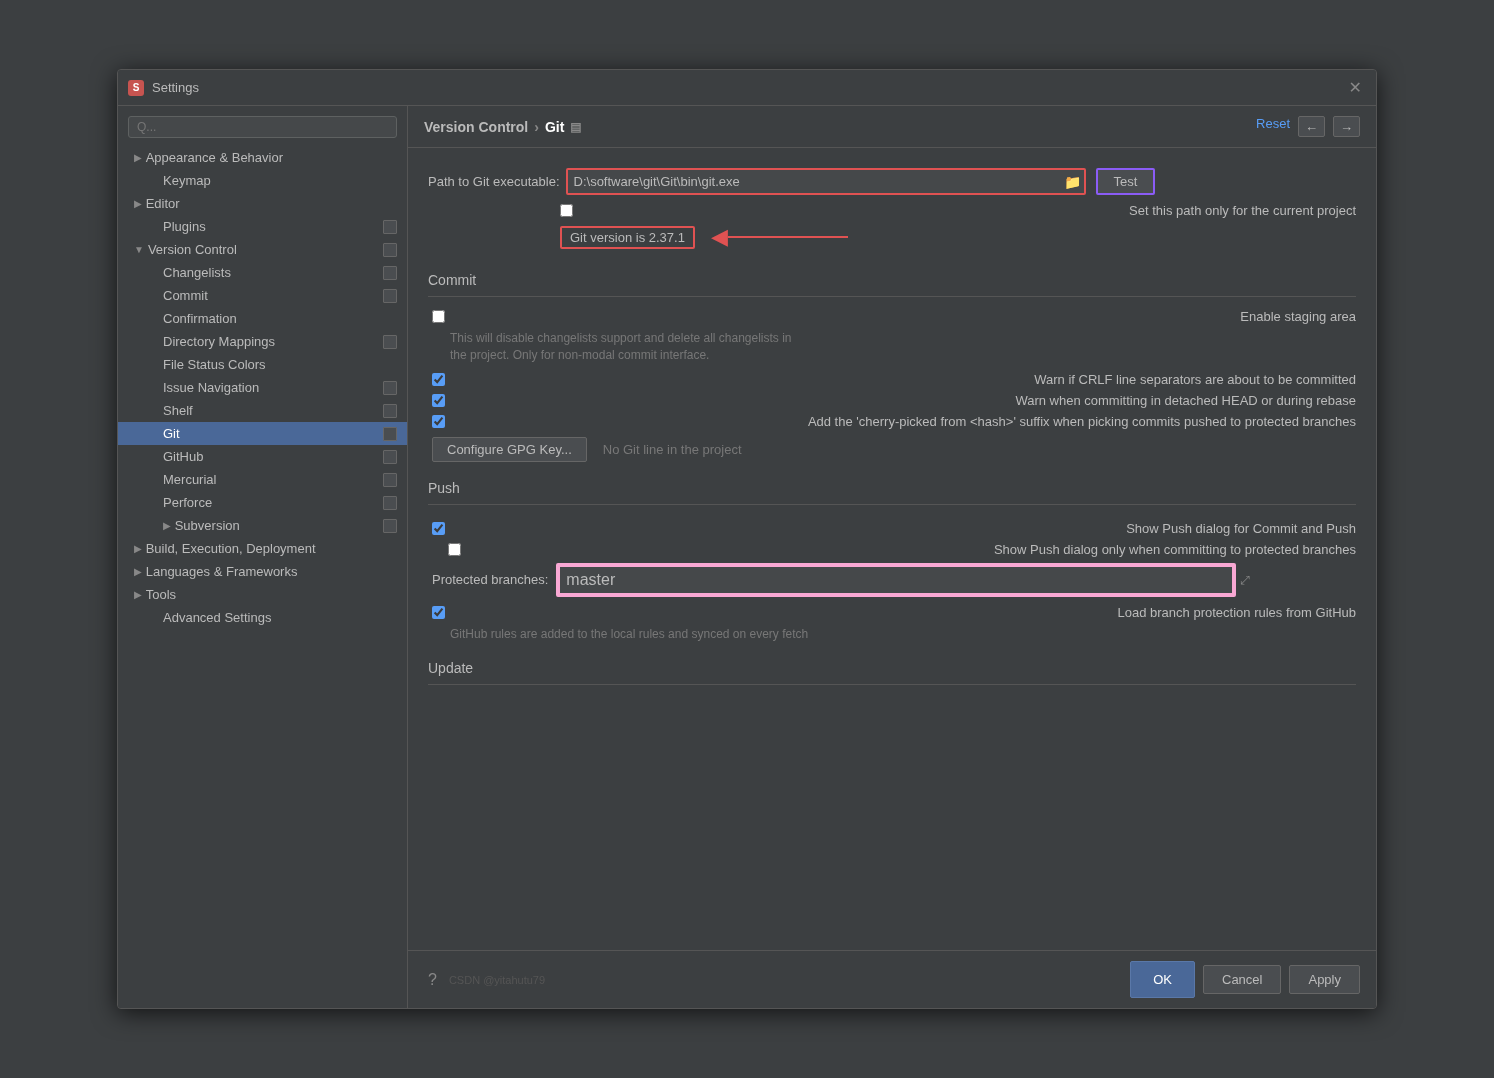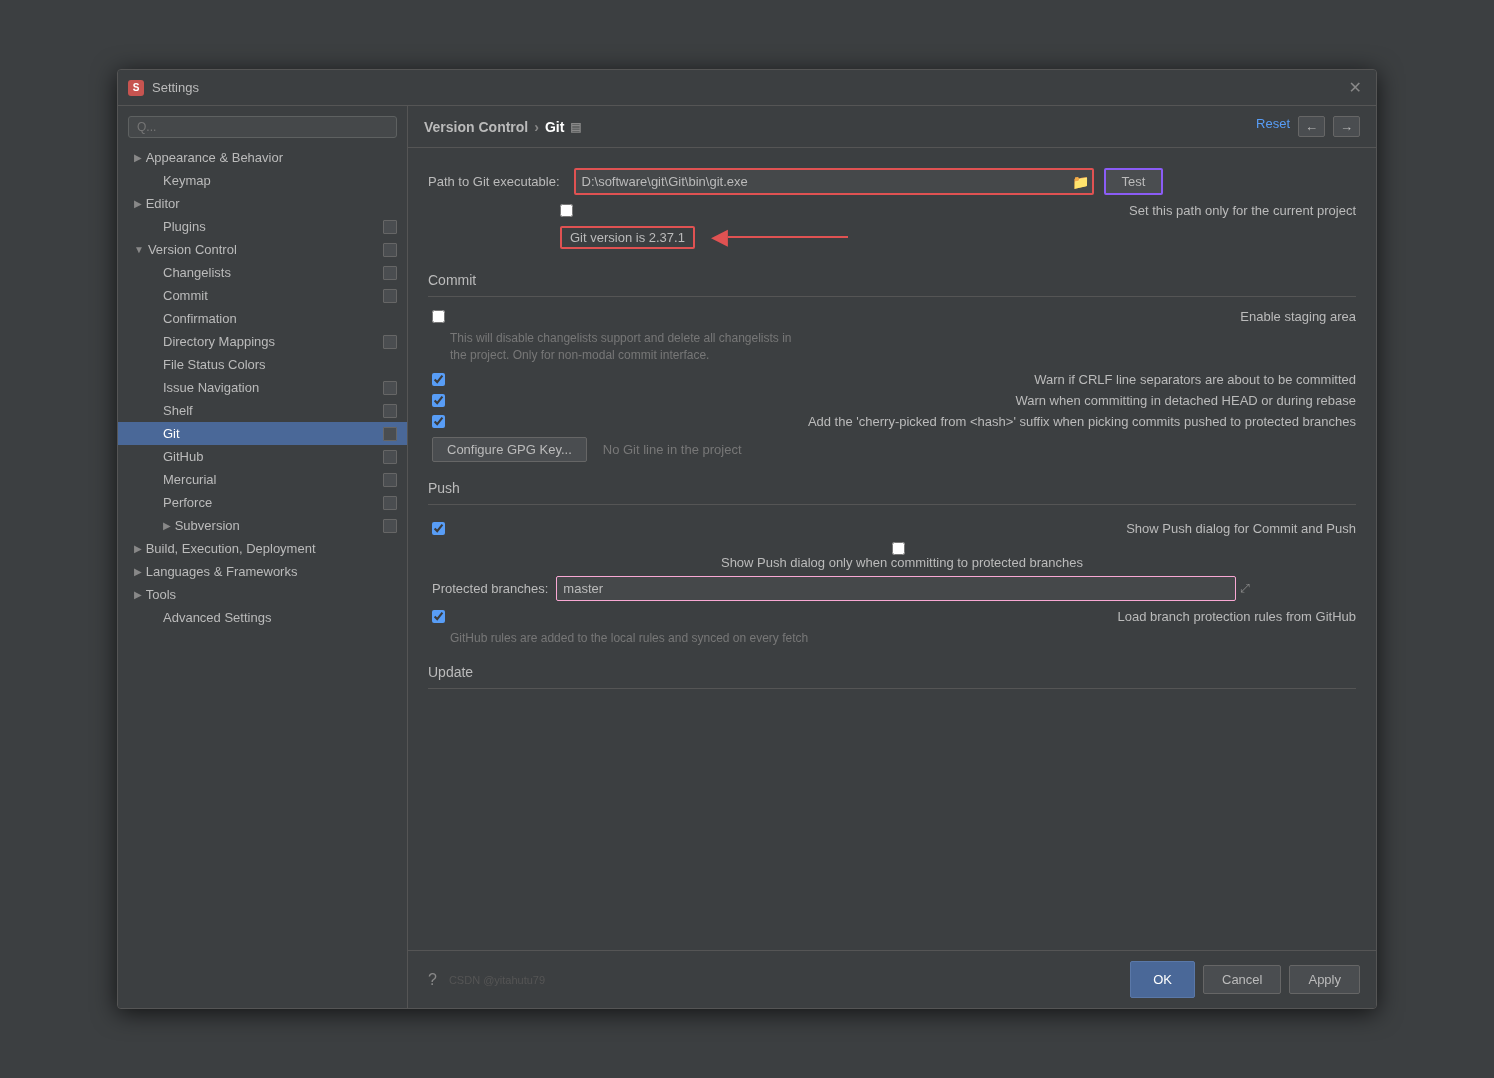--- a/index.html
+++ b/index.html
@@ -162,21 +162,21 @@
     .path-row {
       display: flex;
       align-items: center;
       margin-bottom: 8px;
       margin-top: 4px;
     }
     .path-label {
       color: #bbb;
       font-size: 13px;
       white-space: nowrap;
-      margin-right: 14px;
+      margin-right: 6px;
     }
     .path-input-wrapper {
       position: relative;
       flex: 1;
       max-width: 520px;
     }
     .path-input {
       width: 100%;
       background: #45484a;
       border: 2px solid #e05252;
@@ -209,21 +209,21 @@
       margin-left: 10px;
       white-space: nowrap;
     }
     .checkbox-row {
       display: flex;
       align-items: center;
       margin-bottom: 6px;
       padding-left: 4px;
       justify-content: space-between;
     }
-    .checkbox-row.indented { padding-left: 20px; flex-direction: column; }
+    .checkbox-row.indented { padding-left: 20px; }
     .checkbox-row input[type=checkbox] {
       margin-right: 8px;
       accent-color: #589df6;
       cursor: pointer;
     }
     .checkbox-label {
       color: #bbb;
       font-size: 13px;
     }
     
@@ -294,24 +294,24 @@
     }
     .branches-label {
       color: #bbb;
       font-size: 13px;
       margin-right: 8px;
       white-space: nowrap;
       text-align: right;
     }
     .branches-input {
       background: #45484a;
-      border: 1px solid #f9a8d4;
+      border: 4px solid #f9a8d4;
       color: #bbb;
       padding: 4px 6px;
-      font-size: 13px;
+      font-size: 16px;
       flex: 1;
       max-width: 680px;
       border-radius: 2px;
       outline: none;
     }
     .branches-expand {
       margin-left: 4px;
       color: #888;
       font-size: 12px;
       cursor: pointer;

